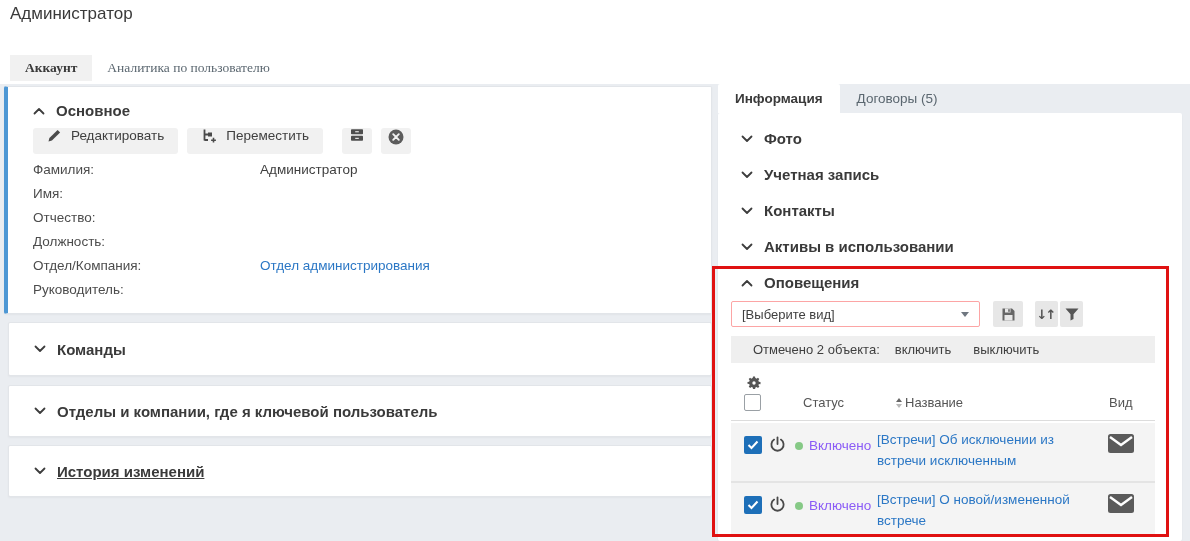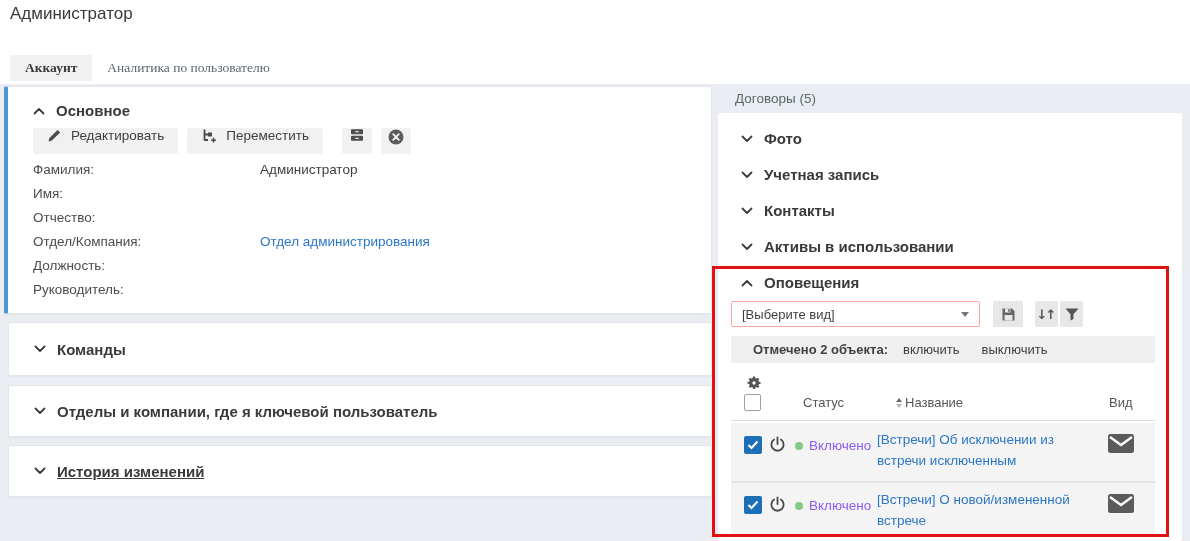--- a/index.html
+++ b/index.html
@@ -50,21 +50,21 @@
 
   .tool-btn{position:absolute;top:188px;height:26px;background:#e7e7e7;border-radius:2px;
       display:flex;align-items:center;justify-content:center;cursor:pointer;}
   #btn-save{left:275px;width:30px;}
   #btn-sort{left:317px;width:23px;}
   #btn-filter{left:342px;width:23px;}
   .sort-glyph{font-family:"DejaVu Sans",sans-serif;font-size:13px;font-weight:700;color:#555;letter-spacing:-2px;padding-right:2px;}
 
   .sel-bar{position:absolute;left:13px;top:223px;width:424px;height:27px;background:#efefef;
       display:flex;align-items:center;font-size:13px;color:#3f3f3f;}
-  .sel-bar .lbl{margin-left:22px;font-weight:bold;}
+  .sel-bar .lbl{margin-left:22px;}
   .sel-action{margin-left:15px;cursor:pointer;}
   #act-off{margin-left:22px;}
 
   .gear{position:absolute;left:28px;top:262px;}
   .hdr-checkbox{position:absolute;left:26px;top:281px;width:15px;height:15px;background:#fff;
       border:1px solid #9aa0a5;border-radius:2px;cursor:pointer;}
   .col{position:absolute;top:282px;font-size:13px;color:#555;}
   .col-status{left:85px;}
   .col-name{left:178px;display:flex;align-items:center;gap:3px;cursor:pointer;}
   .col-kind{left:391px;}
@@ -156,28 +156,28 @@
       </div>
       <div class="frow">
         <span class="flabel">Имя:</span>
         <span class="fvalue"></span>
       </div>
       <div class="frow">
         <span class="flabel">Отчество:</span>
         <span class="fvalue"></span>
       </div>
       <div class="frow">
+        <span class="flabel">Должность:</span>
+        <span class="fvalue"></span>
+      </div>
+      <div class="frow">
         <span class="flabel">Отдел/Компания:</span>
         <span class="fvalue link">Отдел администрирования</span>
       </div>
       <div class="frow">
-        <span class="flabel">Должность:</span>
-        <span class="fvalue"></span>
-      </div>
-      <div class="frow">
         <span class="flabel">Руководитель:</span>
         <span class="fvalue"></span>
       </div>
     </div>
   </section>
 
   <section class="card" id="card-teams">
     <div class="sec-head">
       <span class="chev">
         <svg width="12" height="8" viewBox="0 0 12 8">
@@ -204,20 +204,21 @@
       <span class="chev">
         <svg width="12" height="8" viewBox="0 0 12 8">
             <polyline points="1.5,1.5 6,6 10.5,1.5" fill="none" stroke="#3d3d3d" stroke-width="1.8" stroke-linecap="round" stroke-linejoin="round"></polyline>
           </svg>
       </span>
       <span>История изменений</span>
     </div>
   </section>
 
   <div class="right-tabs">
+    <div class="rtab active">Информация</div>
     <div class="rtab">Договоры (5)</div>
   </div>
 
   <section class="card" id="right-card">
     <div class="rsec" style="top:17px;">
       <span class="chev">
         <svg width="12" height="8" viewBox="0 0 12 8">
             <polyline points="1.5,1.5 6,6 10.5,1.5" fill="none" stroke="#3d3d3d" stroke-width="1.8" stroke-linecap="round" stroke-linejoin="round"></polyline>
           </svg>
       </span>

